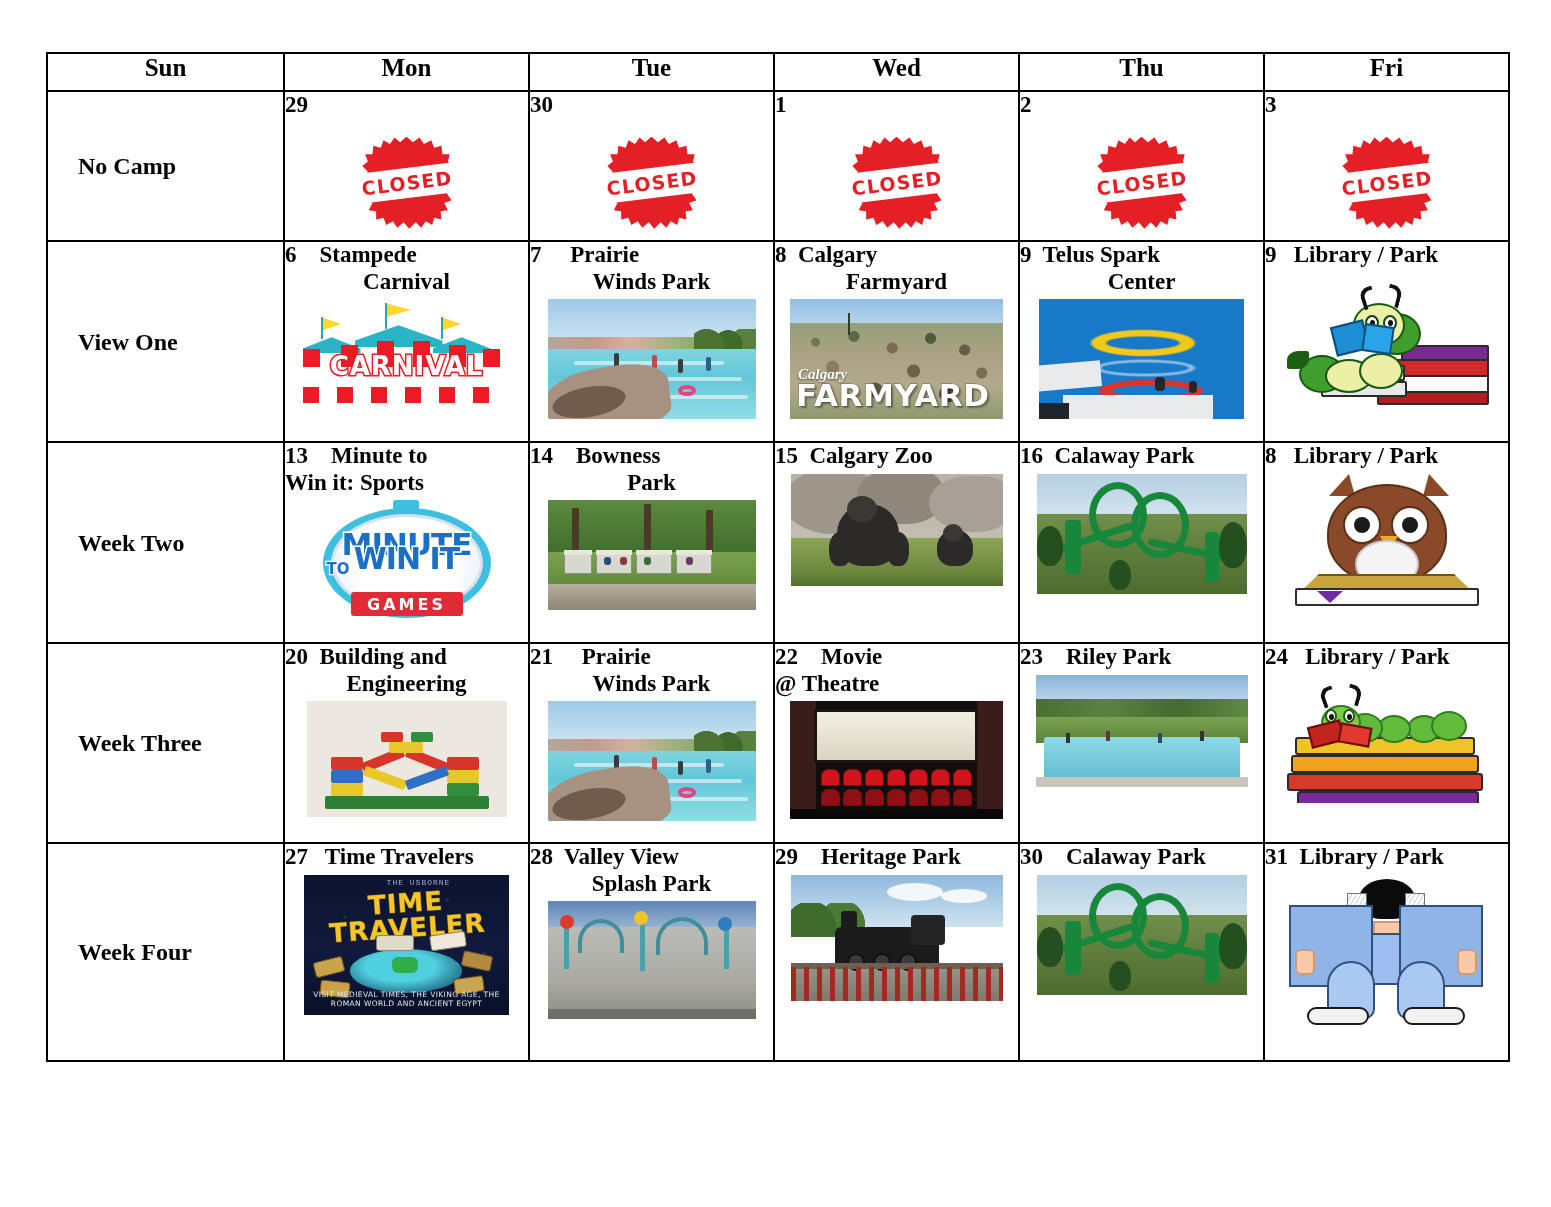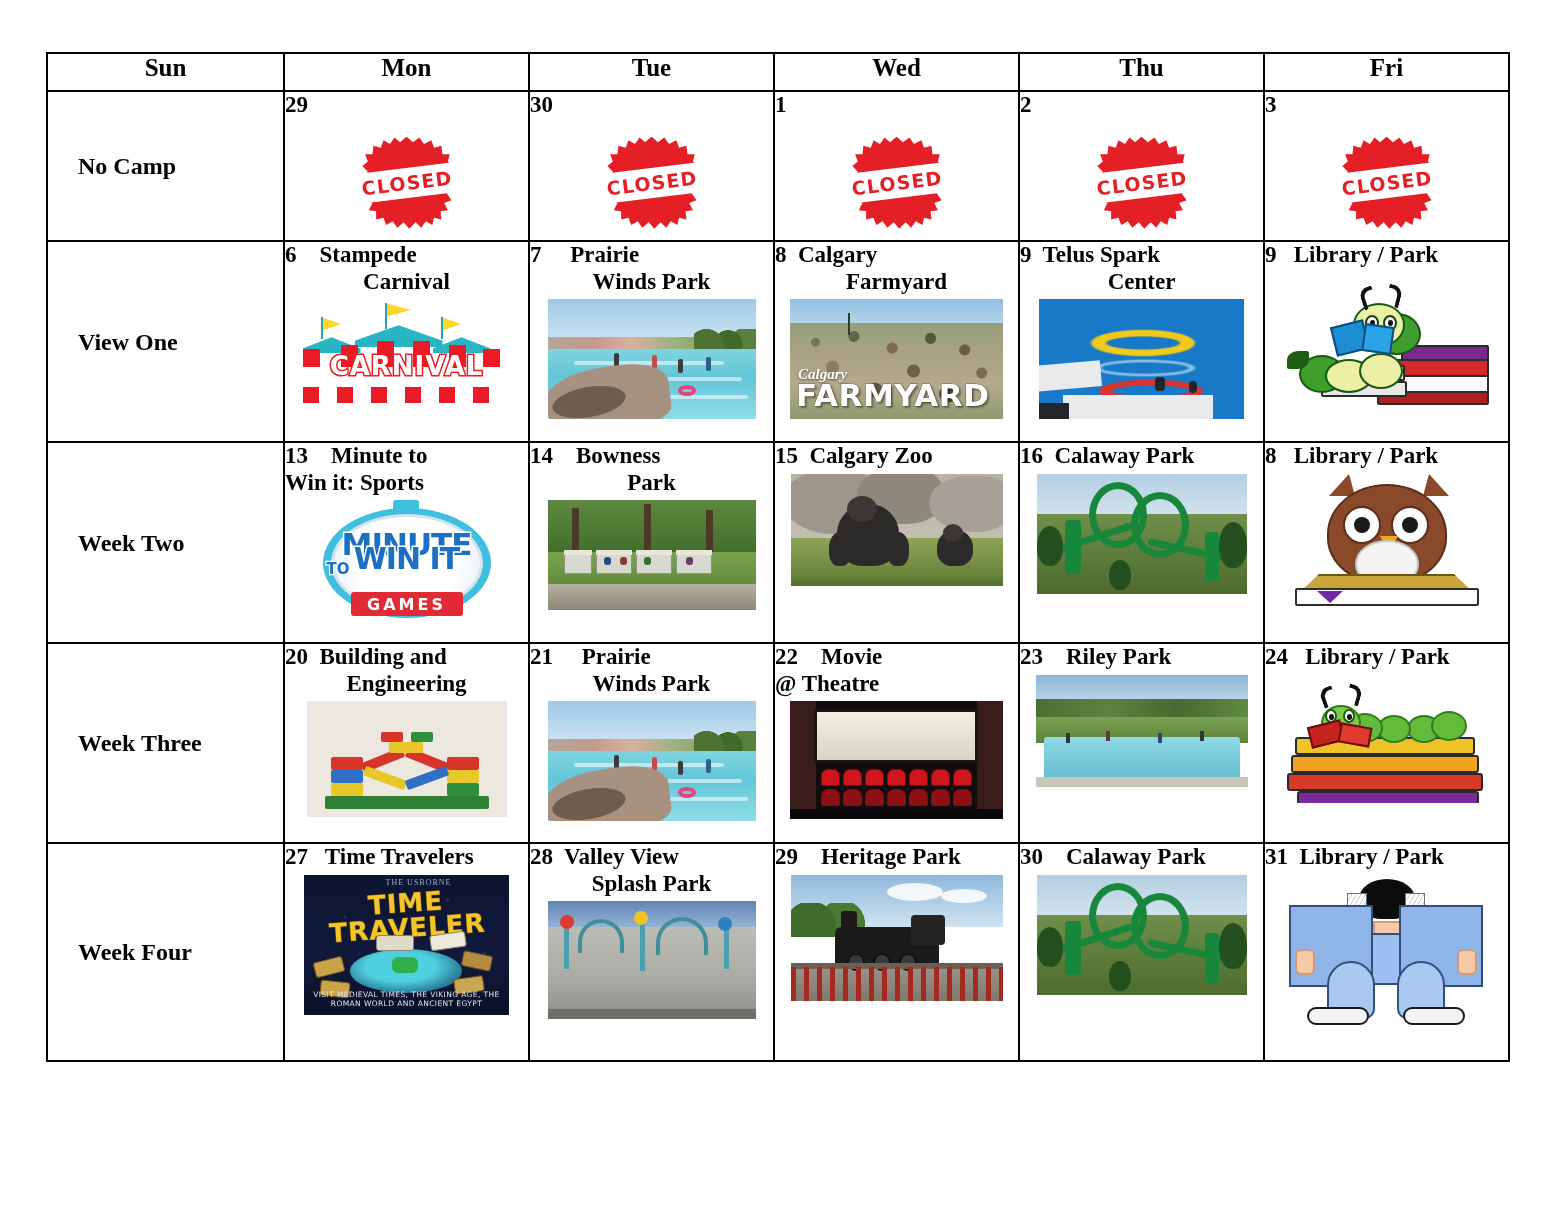--- a/index.html
+++ b/index.html
@@ -460,21 +460,21 @@
     position:absolute; left: 0; right: 0; top: 16px;
     text-align:center;
     font-family: "DejaVu Sans", sans-serif; font-weight: bold;
     font-size: 26px; line-height: .96; letter-spacing: 1px;
     color: #f3c52a;
     -webkit-text-stroke: 1px #7a5a06; paint-order: stroke fill;
     transform: rotate(-4deg);
   }
   .tt-top {
     position:absolute; left:0;right:0; top: 3px; text-align:center;
-    font-family:Liberation Serif, serif; font-size: 8px; color:#9fb0cf;
+    font-family:Liberation Mono, monospace; font-size: 8px; color:#9fb0cf;
     letter-spacing: 1px;
     padding-left: 24px;
   }
   .tt-globe {
     position:absolute; left: 46px; top: 74px; width: 112px; height: 44px;
     background: radial-gradient(ellipse at 45% 40%, #4fd0e0 0 40%, #2a7f99 70%, #0d3d55 100%);
     border-radius: 50%;
   }
   .tt-figure {
     position:absolute; left: 88px; top: 82px; width: 26px; height: 16px;

